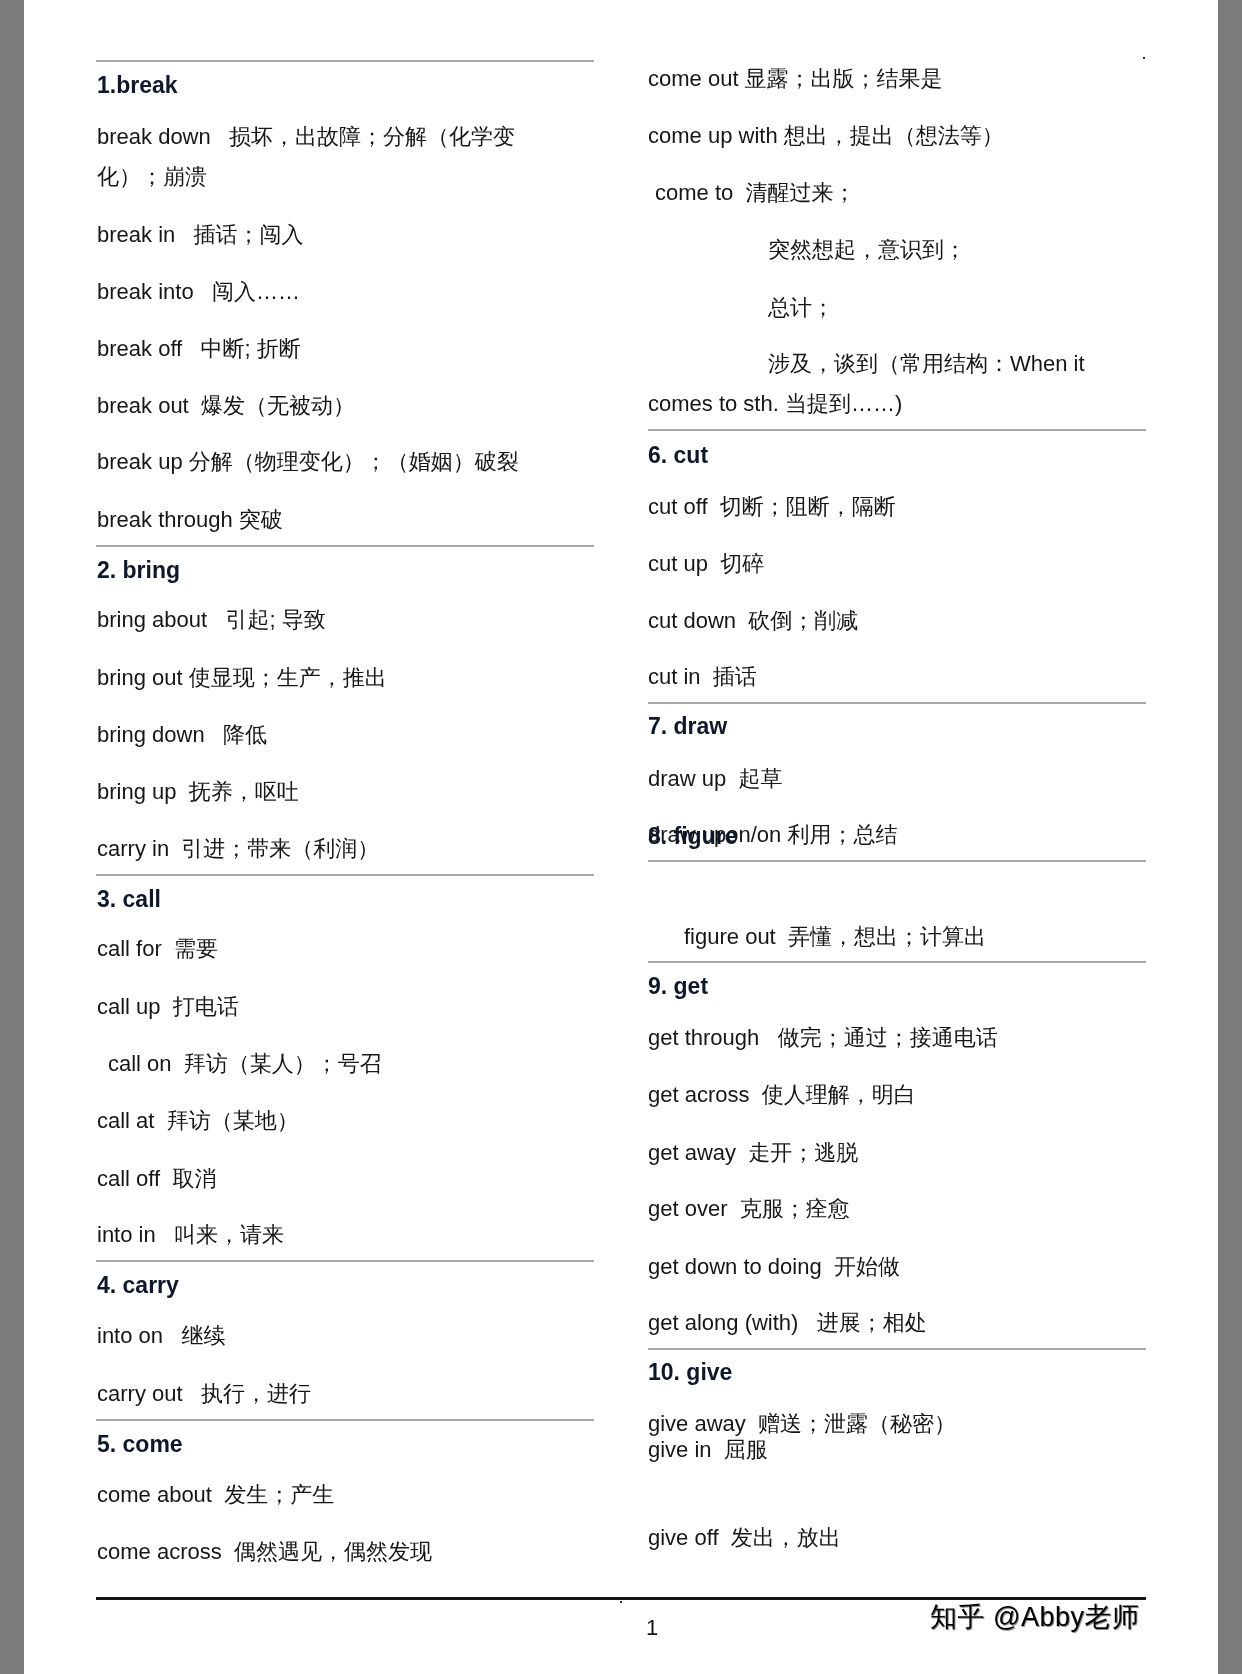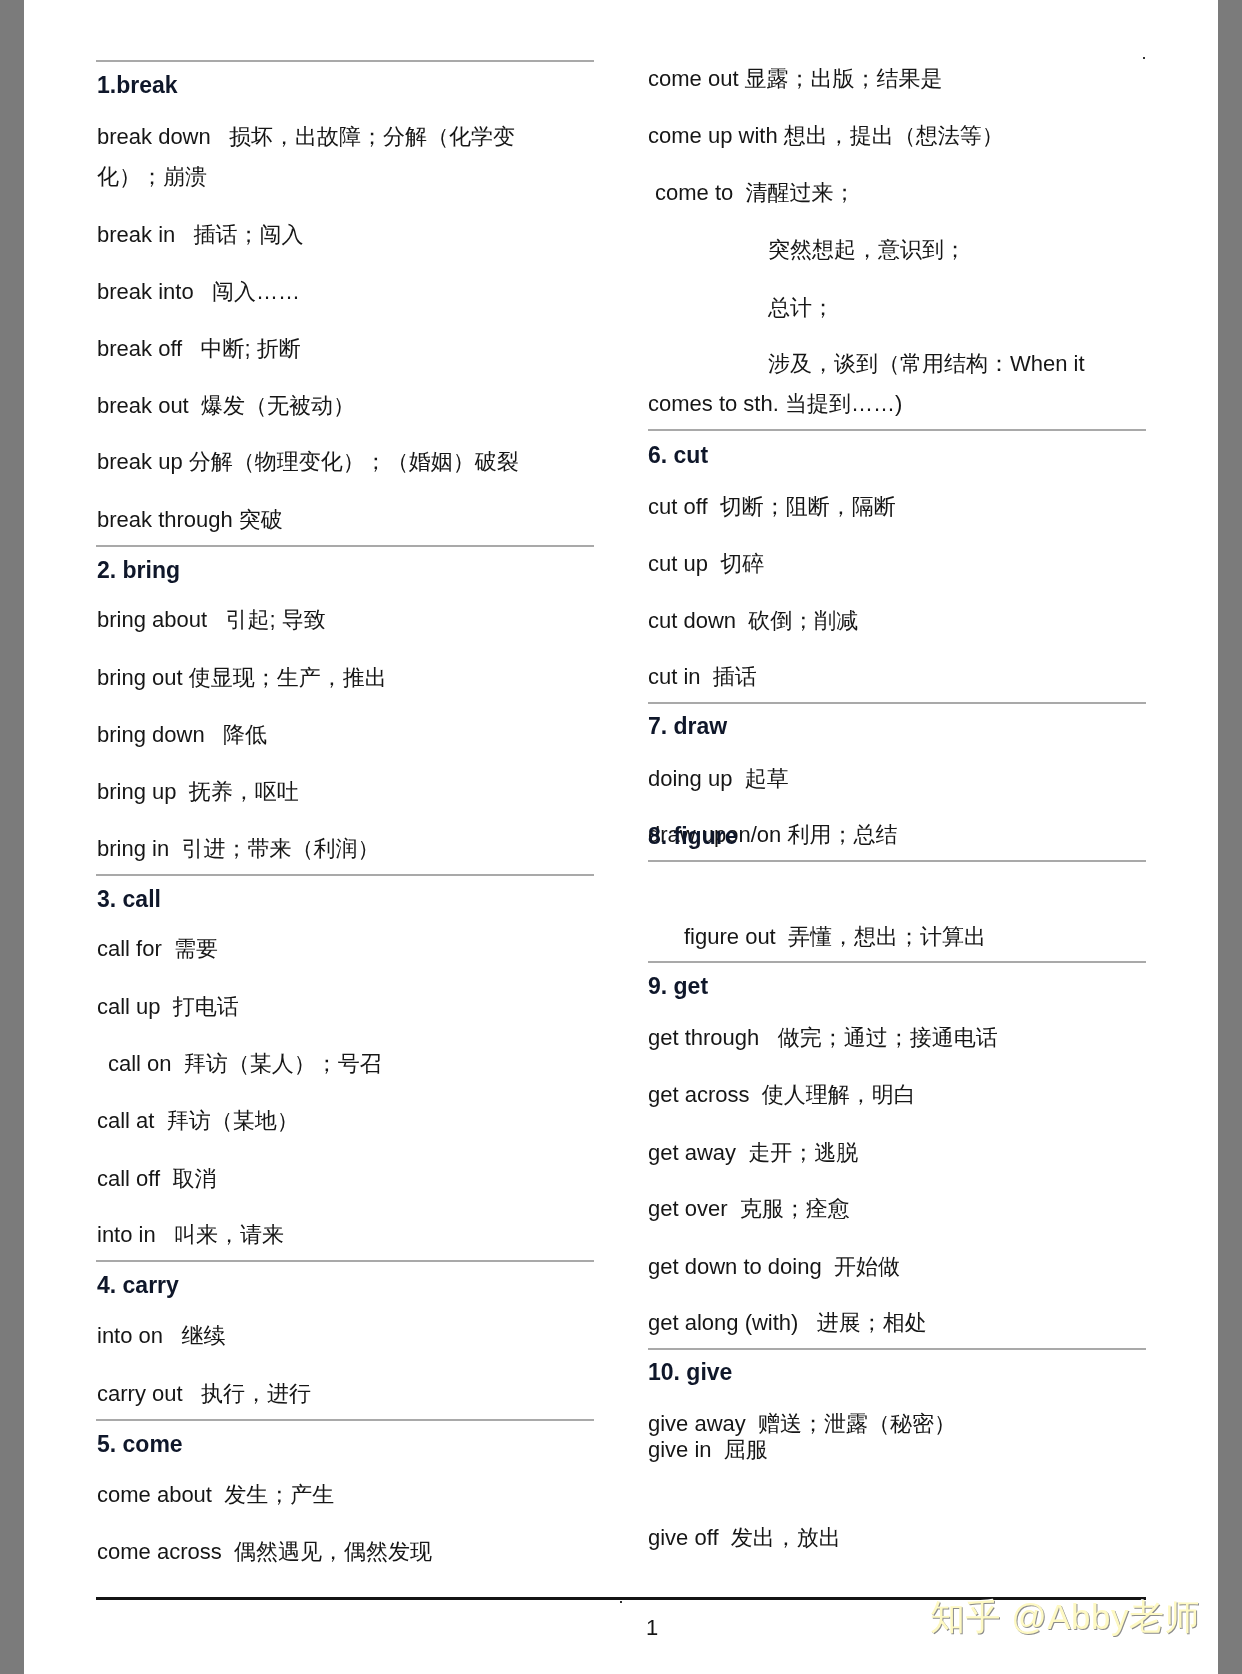--- a/index.html
+++ b/index.html
@@ -20,21 +20,21 @@
     color: #161616;
   }
   .hd { font-weight: bold; font-size: 23px; color: #0f172a; }
   .rule { position: absolute; height: 2px; background: #a9a9a9; }
   .rule.col-left { left: 96px; width: 498px; }
   .rule.col-right { left: 648px; width: 498px; }
   .rule.bottom { left: 96px; width: 1050px; height: 3px; background: #141414; top: 1597px; }
   .dot { position:absolute; width:2px; height:2px; background:#333; }
   .pagenum { position:absolute; left:646px; top:1614px; font-size:22px; line-height:28px; color:#161616; }
   .watermark {
-    position:absolute; left:930px; top:1599px; font-size:35px; line-height:36px; color:#fef9c3;
+    position:absolute; left:930px; top:1599px; font-size:27px; line-height:36px; color:#000000;
     white-space: pre;
     text-shadow: 1px 1px 0 #8c8c8c, -1px -1px 0 #ffffff;
     letter-spacing: 0.5px;
     text-align: center;
   }
 </style>
 </head>
 <body>
 
 <div class="gutter-left"></div>
@@ -52,21 +52,21 @@
   <div class="ln" style="left:97px;top:392px">break out  爆发（无被动）</div>
   <div class="ln" style="left:97px;top:448px">break up 分解（物理变化）；（婚姻）破裂</div>
   <div class="ln" style="left:97px;top:506px">break through 突破</div>
 
   <div class="rule col-left" style="top:545px"></div>
   <div class="ln hd" style="left:97px;top:556px">2. bring</div>
   <div class="ln" style="left:97px;top:606px">bring about   引起; 导致</div>
   <div class="ln" style="left:97px;top:664px">bring out 使显现；生产，推出</div>
   <div class="ln" style="left:97px;top:721px">bring down   降低</div>
   <div class="ln" style="left:97px;top:778px">bring up  抚养，呕吐</div>
-  <div class="ln" style="left:97px;top:835px">bring in  引进；带来（利润）</div>
+  <div class="ln" style="left:97px;top:835px">carry in  引进；带来（利润）</div>
 
   <div class="rule col-left" style="top:874px"></div>
   <div class="ln hd" style="left:97px;top:885px">3. call</div>
   <div class="ln" style="left:97px;top:935px">call for  需要</div>
   <div class="ln" style="left:97px;top:993px">call up  打电话</div>
   <div class="ln" style="left:108px;top:1050px">call on  拜访（某人）；号召</div>
   <div class="ln" style="left:97px;top:1107px">call at  拜访（某地）</div>
   <div class="ln" style="left:97px;top:1165px">call off  取消</div>
   <div class="ln" style="left:97px;top:1221px">into in   叫来，请来</div>
 
@@ -93,21 +93,21 @@
 
   <div class="rule col-right" style="top:429px"></div>
   <div class="ln hd" style="left:648px;top:441px">6. cut</div>
   <div class="ln" style="left:648px;top:493px">cut off  切断；阻断，隔断</div>
   <div class="ln" style="left:648px;top:550px">cut up  切碎</div>
   <div class="ln" style="left:648px;top:607px">cut down  砍倒；削减</div>
   <div class="ln" style="left:648px;top:663px">cut in  插话</div>
 
   <div class="rule col-right" style="top:702px"></div>
   <div class="ln hd" style="left:648px;top:712px">7. draw</div>
-  <div class="ln" style="left:648px;top:765px">doing up  起草</div>
+  <div class="ln" style="left:648px;top:765px">draw up  起草</div>
   <div class="ln" style="left:648px;top:821px">draw upon/on 利用；总结</div>
 
   <div class="rule col-right" style="top:860px"></div>
   <div class="ln hd" style="left:648px;top:822px">8. figure</div>
   <div class="ln" style="left:684px;top:923px">figure out  弄懂，想出；计算出</div>
 
   <div class="rule col-right" style="top:961px"></div>
   <div class="ln hd" style="left:648px;top:972px">9. get</div>
   <div class="ln" style="left:648px;top:1024px">get through   做完；通过；接通电话</div>
   <div class="ln" style="left:648px;top:1081px">get across  使人理解，明白</div>

